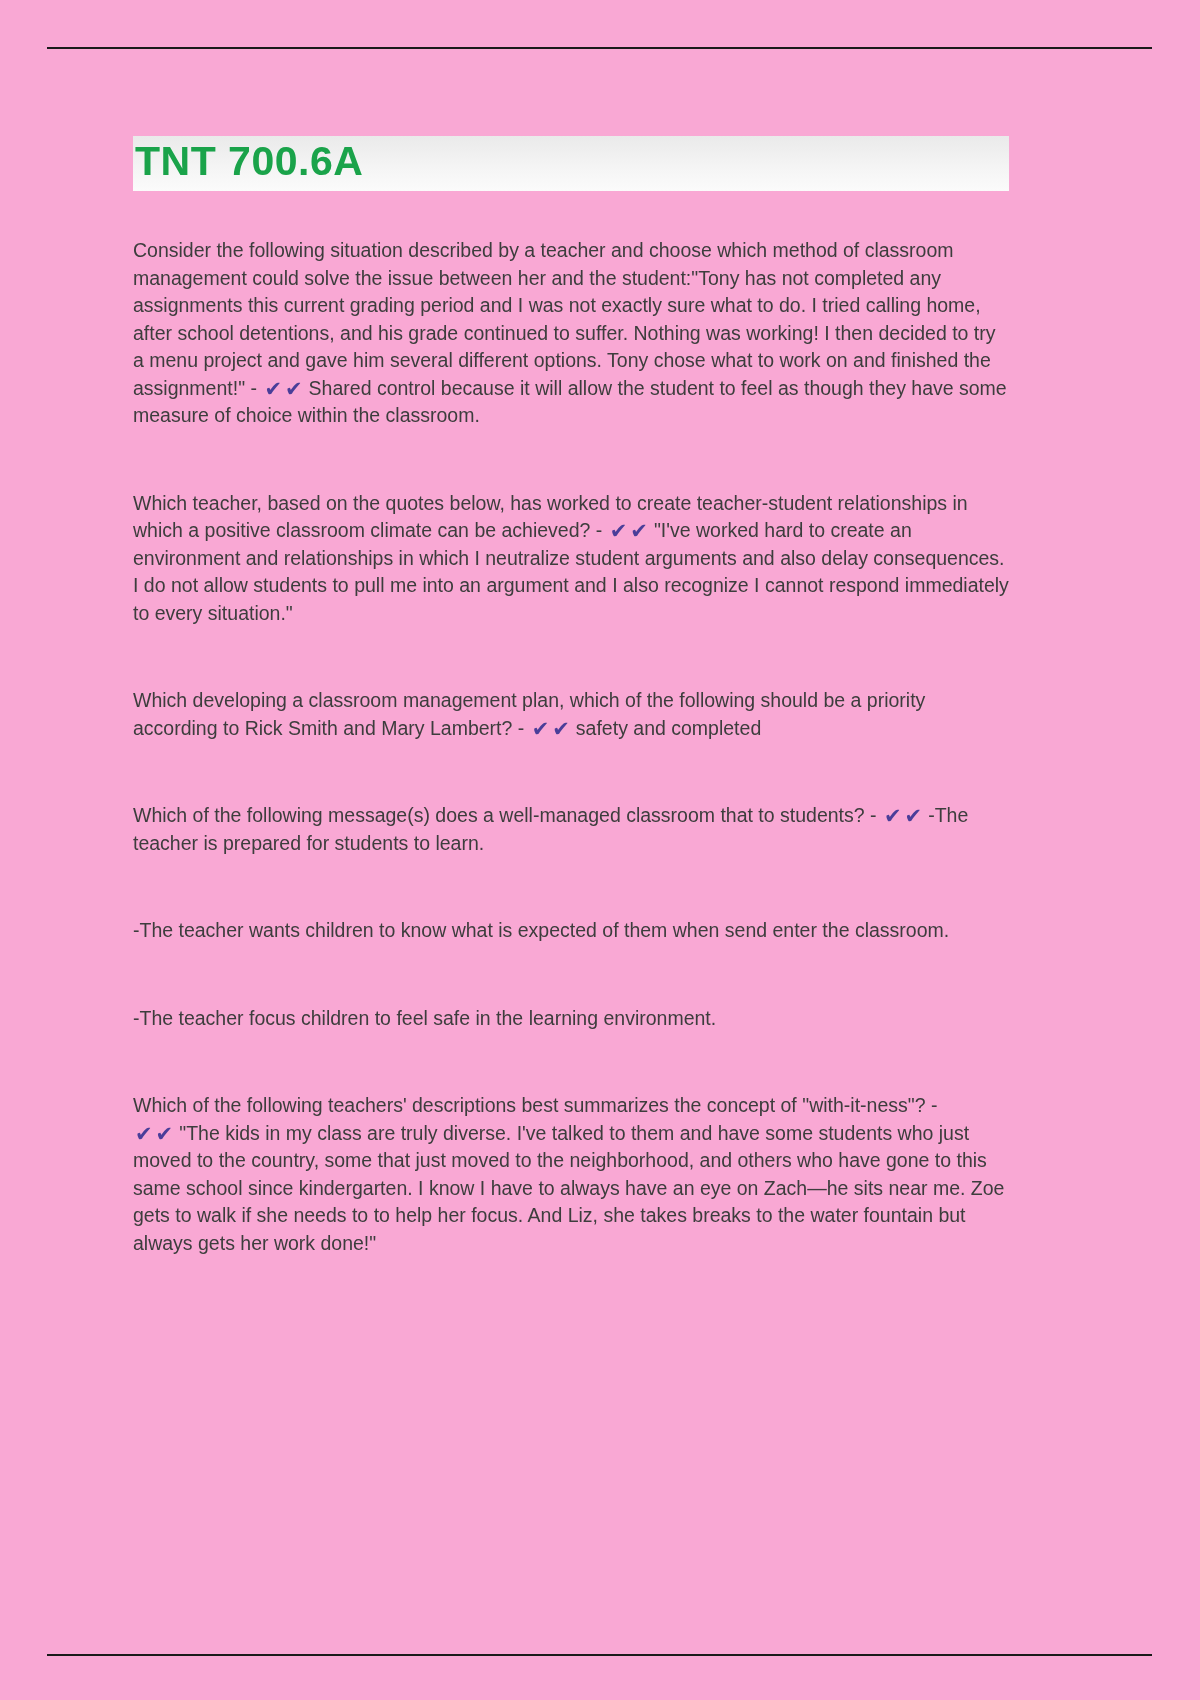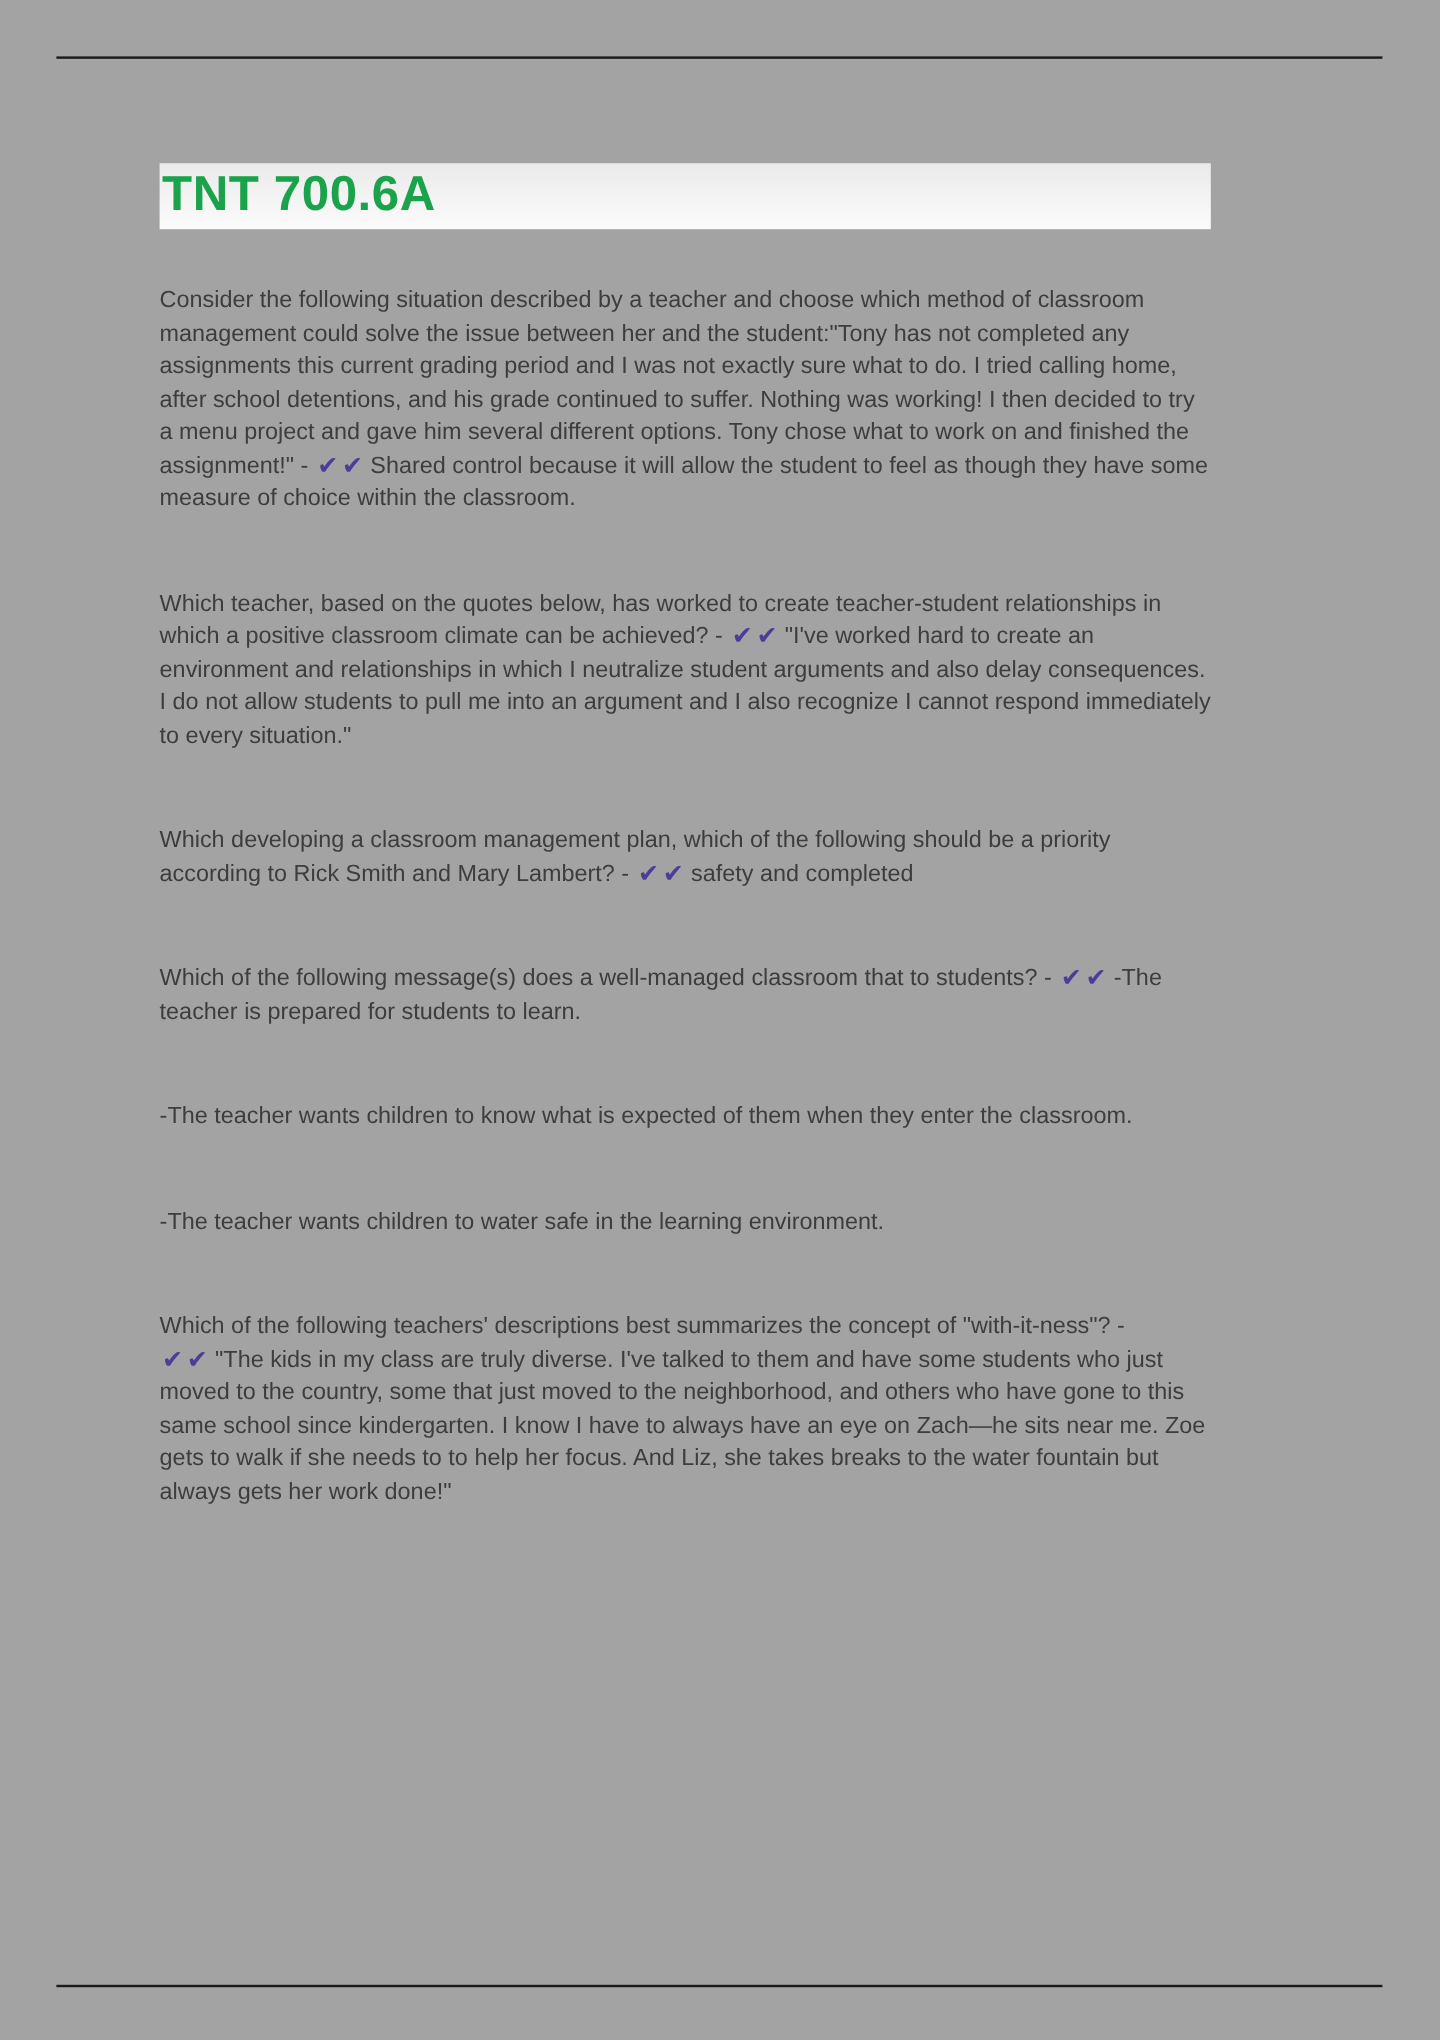--- a/index.html
+++ b/index.html
@@ -11,21 +11,21 @@
   * { box-sizing: border-box; }
   html, body {
     margin: 0;
     padding: 0;
     background: #ffffff;
   }
   .page {
     position: relative;
     width: 1200px;
     height: 1700px;
-    background: #a3a3a3;
+    background: #f9a8d4;
     overflow: hidden;
     font-family: "Liberation Sans", "DejaVu Sans", sans-serif;
     color: var(--text-color);
   }
   .rule {
     position: absolute;
     left: 47px;
     right: 48px;
     height: 2px;
     background: var(--rule-color);
@@ -74,21 +74,21 @@
     <h1 class="doc-title">TNT 700.6A</h1>
 
     <p class="para"><span>Consider the following situation described by a teacher and choose which method of classroom management could solve the issue between her and the student:"Tony has not completed any assignments this current grading period and I was not exactly sure what to do. I tried calling home, after school detentions, and his grade continued to suffer. Nothing was working! I then decided to try a menu project and gave him several different options. Tony chose what to work on and finished the assignment!" - </span><span class="checks">✔✔</span><span>Shared control because it will allow the student to feel as though they have some measure of choice within the classroom.</span></p>
 
     <p class="para"><span>Which teacher, based on the quotes below, has worked to create teacher-student relationships in which a positive classroom climate can be achieved? - </span><span class="checks">✔✔</span><span>"I've worked hard to create an environment and relationships in which I neutralize student arguments and also delay consequences. I do not allow students to pull me into an argument and I also recognize I cannot respond immediately to every situation."</span></p>
 
     <p class="para"><span>Which developing a classroom management plan, which of the following should be a priority according to Rick Smith and Mary Lambert? - </span><span class="checks">✔✔</span><span>safety and completed</span></p>
 
     <p class="para"><span>Which of the following message(s) does a well-managed classroom that to students? - </span><span class="checks">✔✔</span><span>-The teacher is prepared for students to learn.</span></p>
 
-    <p class="para"><span>-The teacher wants children to know what is expected of them when they enter the classroom.</span></p>
+    <p class="para"><span>-The teacher wants children to know what is expected of them when send enter the classroom.</span></p>
 
-    <p class="para"><span>-The teacher wants children to water safe in the learning environment.</span></p>
+    <p class="para"><span>-The teacher focus children to feel safe in the learning environment.</span></p>
 
     <p class="para"><span>Which of the following teachers' descriptions best summarizes the concept of "with-it-ness"? - </span><span class="checks">✔✔</span><span>"The kids in my class are truly diverse. I've talked to them and have some students who just moved to the country, some that just moved to the neighborhood, and others who have gone to this same school since kindergarten. I know I have to always have an eye on Zach—he sits near me. Zoe gets to walk if she needs to to help her focus. And Liz, she takes breaks to the water fountain but always gets her work done!"</span></p>
   </div>
 
   <div class="rule rule-bottom"></div>
 </main>
 
 </body></html>

